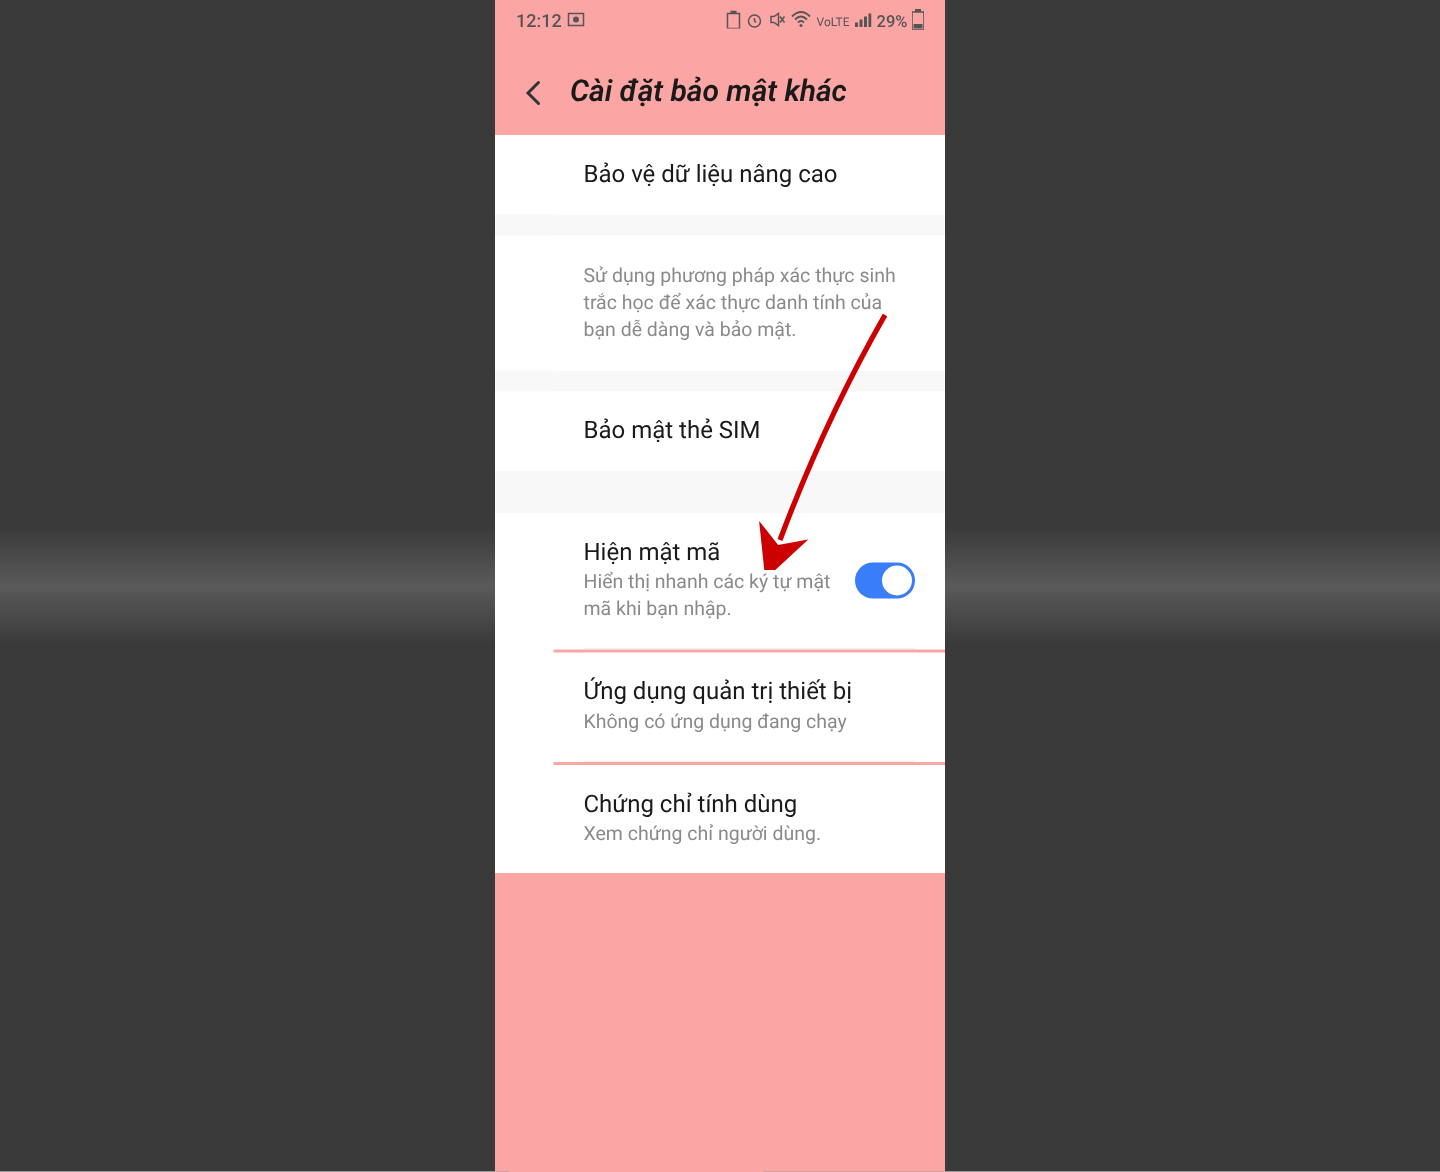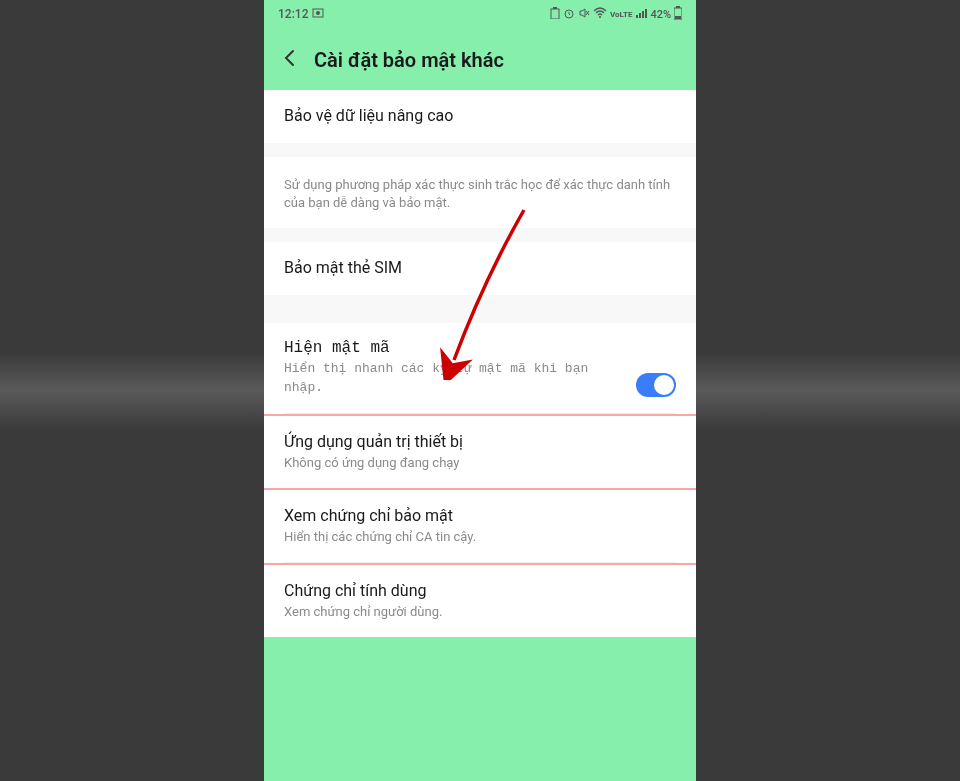--- a/index.html
+++ b/index.html
@@ -7,43 +7,44 @@
       width: 960px;
       height: 781px;
       background: linear-gradient(to bottom, #3a3a3a 0%, #3a3a3a 45%, #5a5a5a 50%, #3a3a3a 55%, #3a3a3a 100%);
       display: flex;
       justify-content: center;
       align-items: flex-start;
       font-family: -apple-system, BlinkMacSystemFont, "Segoe UI", Roboto, sans-serif;
       overflow: hidden;
     }
     .phone-frame {
-      width: 432px;
+      width: 300px;
       height: 781px;
-      background: #86efac;
+      background: #fca5a5;
       position: relative;
       overflow: hidden;
     }
     .status-bar {
       height: 28px;
       display: flex;
       justify-content: space-between;
       align-items: center;
       padding: 0 14px;
       font-size: 12px;
       color: #555;
       font-weight: 500;
     }
     .status-left { display: flex; align-items: center; gap: 4px; }
     .status-right { display: flex; align-items: center; gap: 3px; font-size: 11px; }
     .header {
       display: flex;
-      align-items: flex-start;
+      align-items: flex-end;
       padding: 20px 0 18px 16px;
       gap: 14px;
+      font-style: italic;
     }
     .back-btn {
       width: 20px;
       height: 20px;
       display: flex;
       align-items: center;
       justify-content: center;
       color: #333;
     }
     .page-title {
@@ -70,22 +71,21 @@
     }
     .list-item-subtitle {
       font-size: 13px;
       color: #8a8a8a;
       line-height: 1.4;
       margin-top: 3px;
     }
     .list-item.with-toggle {
       display: flex;
       justify-content: space-between;
-      align-items: flex-end;
-      font-family: Liberation Mono, monospace;
+      align-items: center;
     }
     .list-item.with-toggle .text-col {
       flex: 1;
       padding-right: 10px;
     }
     .toggle {
       width: 40px;
       height: 24px;
       background: #3a7df8;
       border-radius: 12px;
@@ -112,21 +112,21 @@
       position: absolute;
       border: 3px solid #cc0000;
       pointer-events: none;
       z-index: 10;
     }
     .arrow-svg {
       position: absolute;
       pointer-events: none;
       z-index: 11;
     }
-    .group { background: #ffffff; border-radius: 0; }
+    .group { background: #ffffff; border-radius: 0; padding-left: 39px; }
     .divider { height: 1px; background: #f0f0f0; margin: 0 20px; }
   </style>
 </head>
 <body>
 
 <div class="phone-frame">
 
   <div class="status-bar">
     <div class="status-left">
       <span>12:12</span>
@@ -146,28 +146,28 @@
             <circle cx="6" cy="7" r="4" fill="none" stroke="#555"></circle>
             <path d="M6 5v2l1 1" stroke="#555" fill="none"></path>
           </svg></span>
       <span><svg width="12" height="12" viewBox="0 0 12 12">
             <path d="M2 4h2l3-2v8l-3-2H2z M8 4l3 4 M11 4l-3 4" stroke="#555" fill="none"></path>
           </svg></span>
       <span><svg width="14" height="12" viewBox="0 0 14 12">
             <path d="M1 4 Q7 -2 13 4 M3 6 Q7 2 11 6 M5 8 Q7 6 9 8" stroke="#555" fill="none" stroke-width="1.2"></path>
             <circle cx="7" cy="10" r="1" fill="#555"></circle>
           </svg></span>
-      <span style="font-size:8px;font-weight:bold">VoLTE</span>
+      <span style="font-size:8px;font-weight:normal">VoLTE</span>
       <span><svg width="12" height="12" viewBox="0 0 12 12">
             <rect x="1" y="8" width="2" height="3" fill="#555"></rect>
             <rect x="4" y="6" width="2" height="5" fill="#555"></rect>
             <rect x="7" y="4" width="2" height="7" fill="#555"></rect>
             <rect x="10" y="2" width="2" height="9" fill="#555"></rect>
           </svg></span>
-      <span>42%</span>
+      <span>29%</span>
       <span><svg width="8" height="14" viewBox="0 0 8 14">
             <rect x="0" y="2" width="8" height="12" fill="none" stroke="#555"></rect>
             <rect x="2" y="0" width="4" height="2" fill="#555"></rect>
             <rect x="1" y="10" width="6" height="3" fill="#555"></rect>
           </svg></span>
     </div>
   </div>
 
   <div class="header">
     <div class="back-btn">
@@ -215,24 +215,20 @@
         </div>
         <div class="toggle"></div>
       </div>
       <div class="divider"></div>
       <div class="list-item">
         <div class="list-item-title">Ứng dụng quản trị thiết bị</div>
         <div class="list-item-subtitle">Không có ứng dụng đang chạy</div>
       </div>
 
 
-      <div class="list-item">
-        <div class="list-item-title">Xem chứng chỉ bảo mật</div>
-        <div class="list-item-subtitle">Hiển thị các chứng chỉ CA tin cậy.</div>
-      </div>
       <div class="divider"></div>
       <div class="list-item">
         <div class="list-item-title">Chứng chỉ tính dùng</div>
         <div class="list-item-subtitle">Xem chứng chỉ người dùng.</div>
       </div>
     </div>
 
   </div>
 
 <svg class="arrow-svg" style="left: 170px; top: 200px; position: absolute;" width="110" height="180" viewBox="0 0 110 180">

